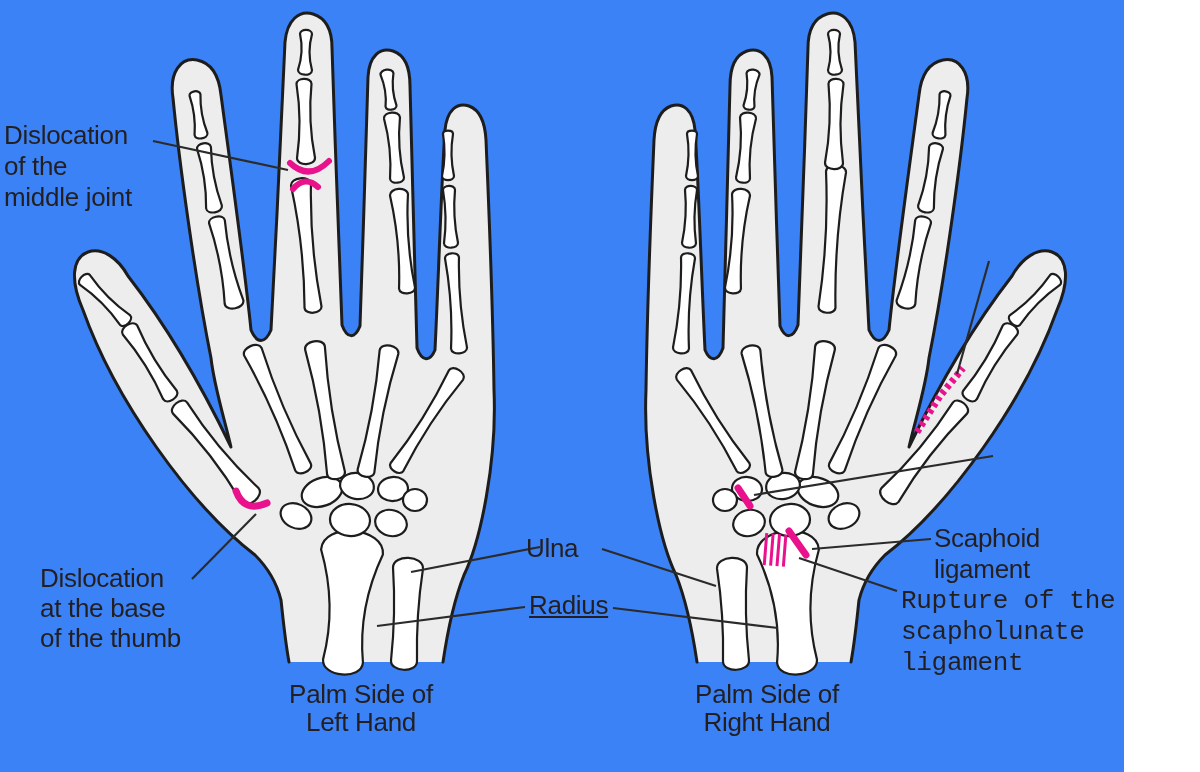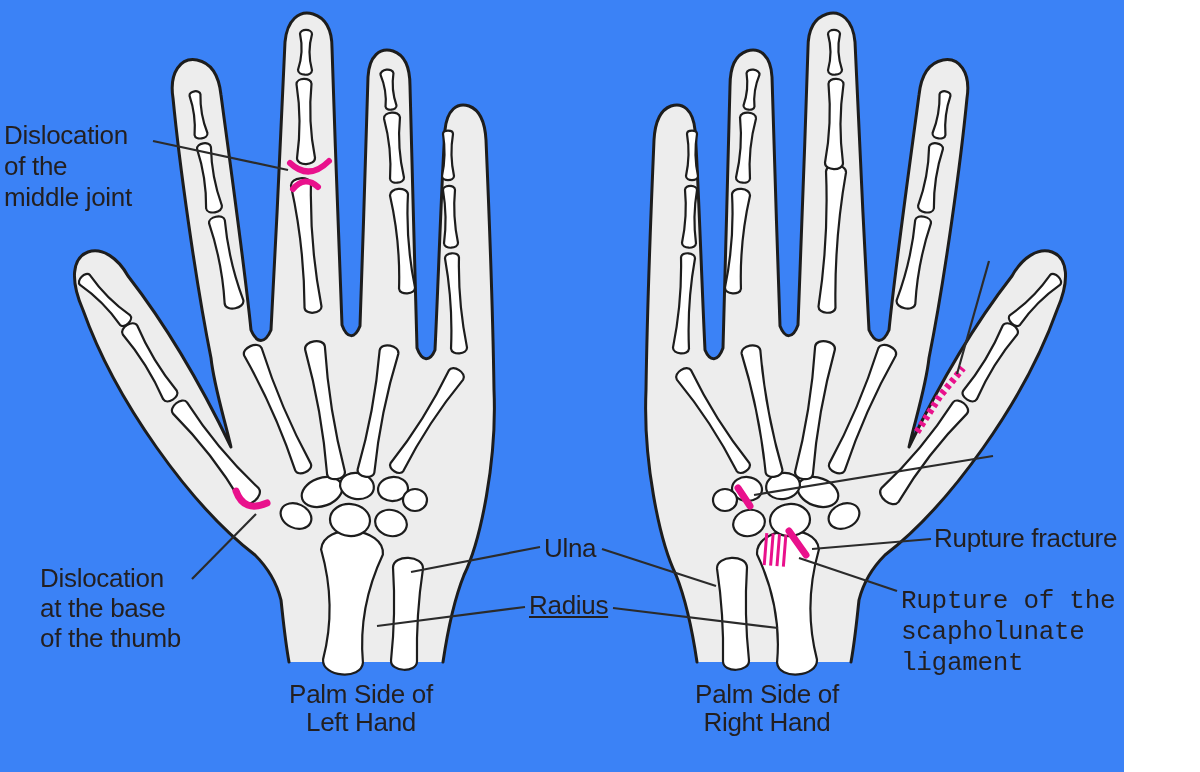--- a/index.html
+++ b/index.html
@@ -114,22 +114,22 @@
       <line class="leader" x1="897" y1="591" x2="799" y2="558"></line>
     </g>
   </svg>
 
   <div class="lbl" style="left:4px;top:120px;">Dislocation
 of the
 middle joint</div>
   <div class="lbl" style="left:40px;top:563px;line-height:30px;">Dislocation
 at the base
 of the thumb</div>
-  <div class="lbl" style="left:544px;top:533px;">Ulna</div>
+  <div class="lbl" style="left:526px;top:533px;">Ulna</div>
   <div class="lbl" style="left:529px;top:590px;text-decoration:underline;">Radius</div>
-  <div class="lbl" style="left:934px;top:523px;">Rupture fracture</div>
+  <div class="lbl" style="left:934px;top:523px;">Scaphoid ligament</div>
   <div class="lbl" style="left:901px;top:586px;font-family:Liberation Mono, monospace;">Rupture of the
 scapholunate ligament</div>
   <div class="lbl cap" style="left:271px;top:680px;">Palm Side of
 Left Hand</div>
   <div class="lbl cap" style="left:677px;top:680px;">Palm Side of
 Right Hand</div>
 </div>
 
 </body></html>

